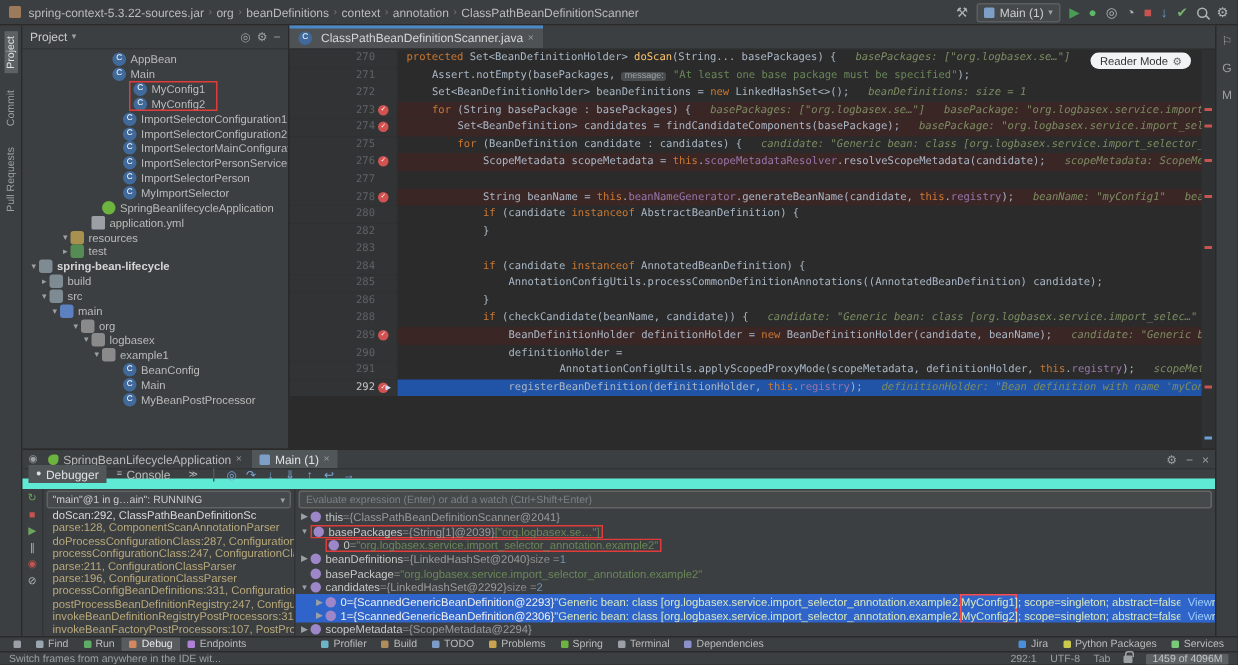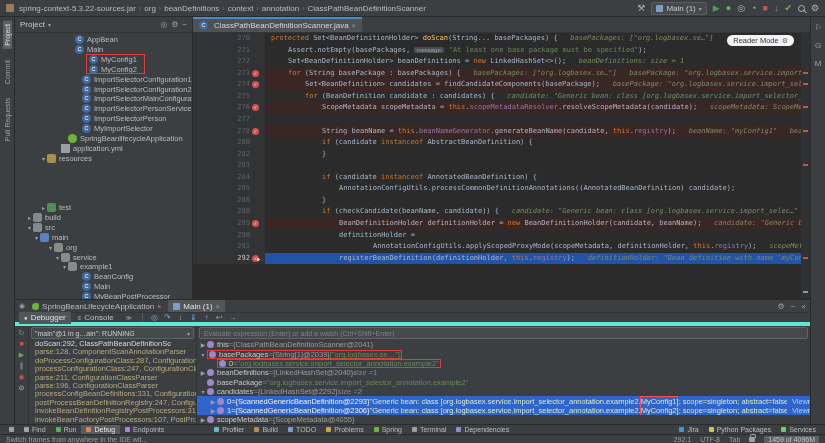--- a/index.html
+++ b/index.html
@@ -73,21 +73,21 @@
   .stripe{position:absolute;top:0;right:0;width:9px;height:100%;background:#2f3133}
   .smark{position:absolute;right:2px;width:5px;height:2px}
   
   .debug-pane{height:125px;background:#3c3f41;border-top:1px solid #2a2a2a;display:flex;flex-direction:column;flex:none}
   .dtabs{height:13px;display:flex;align-items:center;gap:2px;padding:0 4px;border-bottom:1px solid #323537;font-size:8px}
   .dtab{display:flex;align-items:center;gap:3px;padding:0 5px;height:12px;color:#bbb}
   .dtab.active{background:#515658;color:#e0e0e0}
   .leaf{width:7px;height:7px;border-radius:50% 2px 50% 50%;background:#6db33f;flex:none}
   .appic{width:7px;height:7px;background:#7d9ec7;border-radius:1px;flex:none}
   .dtabs-right{margin-left:auto;display:flex;gap:6px}
-  .dtoolbar{height:13px;display:flex;align-items:center;gap:2px;padding:0 4px;border-bottom:4px solid #5eead4;font-size:8px}
+  .dtoolbar{height:13px;display:flex;align-items:center;gap:2px;padding:0 4px;border-bottom:7px solid #5eead4;font-size:8px}
   .dview{display:flex;align-items:center;gap:3px;padding:0 5px;height:12px;color:#bbb}
   .dview.active{background:#515658;color:#e0e0e0}
   .step{width:13px;text-align:center;color:#7ba7d7;font-size:8px}
   .dsep{width:1px;height:9px;background:#55595b;margin:0 3px}
   .dcontent{flex:1;display:flex;min-height:0}
   .dstrip{width:14px;border-right:1px solid #323537;display:flex;flex-direction:column;align-items:center;gap:3px;padding-top:3px;flex:none}
   .dsic{font-size:7px;line-height:8px}
   .frames-col{width:168px;flex:none;border-right:1px solid #323537;display:flex;flex-direction:column}
   .threads{height:12px;margin:1px 2px;background:#46494b;border:1px solid #5f6365;border-radius:2px;
     display:flex;align-items:center;padding:0 3px;font-size:7px;color:#ccc;white-space:nowrap;overflow:hidden}
@@ -240,24 +240,29 @@
               <div class="trow" style="padding-left: 39px;">
                 <span class="texp"></span>
                 <span class="tic tic-yml"></span>
                 <span>application.yml</span>
               </div>
               <div class="trow" style="padding-left: 25px;">
                 <span class="texp">▾</span>
                 <span class="tic tic-res"></span>
                 <span>resources</span>
               </div>
-              <div class="trow" style="padding-left: 25px; margin-top: 40px;">
+              <div class="trow" style="padding-left: 25px;">
                 <span class="texp">▸</span>
                 <span class="tic tic-test"></span>
                 <span>test</span>
+              </div>
+              <div class="trow bold" style="padding-left: 4px;">
+                <span class="texp">▾</span>
+                <span class="tic tic-folder"></span>
+                <span>spring-bean-lifecycle</span>
               </div>
               <div class="trow" style="padding-left: 11px;">
                 <span class="texp">▸</span>
                 <span class="tic tic-folder"></span>
                 <span>build</span>
               </div>
               <div class="trow" style="padding-left: 11px;">
                 <span class="texp">▾</span>
                 <span class="tic tic-folder"></span>
                 <span>src</span>
@@ -268,21 +273,21 @@
                 <span>main</span>
               </div>
               <div class="trow" style="padding-left: 32px;">
                 <span class="texp">▾</span>
                 <span class="tic tic-pkg"></span>
                 <span>org</span>
               </div>
               <div class="trow" style="padding-left: 39px;">
                 <span class="texp">▾</span>
                 <span class="tic tic-pkg"></span>
-                <span>service</span>
+                <span>logbasex</span>
               </div>
               <div class="trow" style="padding-left: 46px;">
                 <span class="texp">▾</span>
                 <span class="tic tic-pkg"></span>
                 <span>example1</span>
               </div>
               <div class="trow" style="padding-left: 60px;">
                 <span class="texp"></span>
                 <span class="tic tic-class">C</span>
                 <span>BeanConfig</span>
@@ -627,21 +632,21 @@
                   <span class="vs">"Generic bean: class [org.logbasex.service.import_selector_annotation.example2.</span>
                   <span class="vs rbx">MyConfig2</span>
                   <span class="vs">]; scope=singleton; abstract=false; lazyInit=null; autowireMode=0; depende…</span>
                   <span class="view-link">View</span>
                 </div>
                 <div class="vrow" style="padding-left: 2px;">
                   <span class="ar">▶</span>
                   <span class="vic"></span>
                   <span class="vn">scopeMetadata</span>
                   <span class="vp"> = </span>
-                  <span class="vr">{ScopeMetadata@4055}</span>
+                  <span class="vr">{ScopeMetadata@2294}</span>
                 </div>
               </div>
           </div>
         </div>
       </div>
     </div>
 
     <div class="rstrip">
         <span class="rtool">⚐</span>
         <span class="rtool">G</span>

